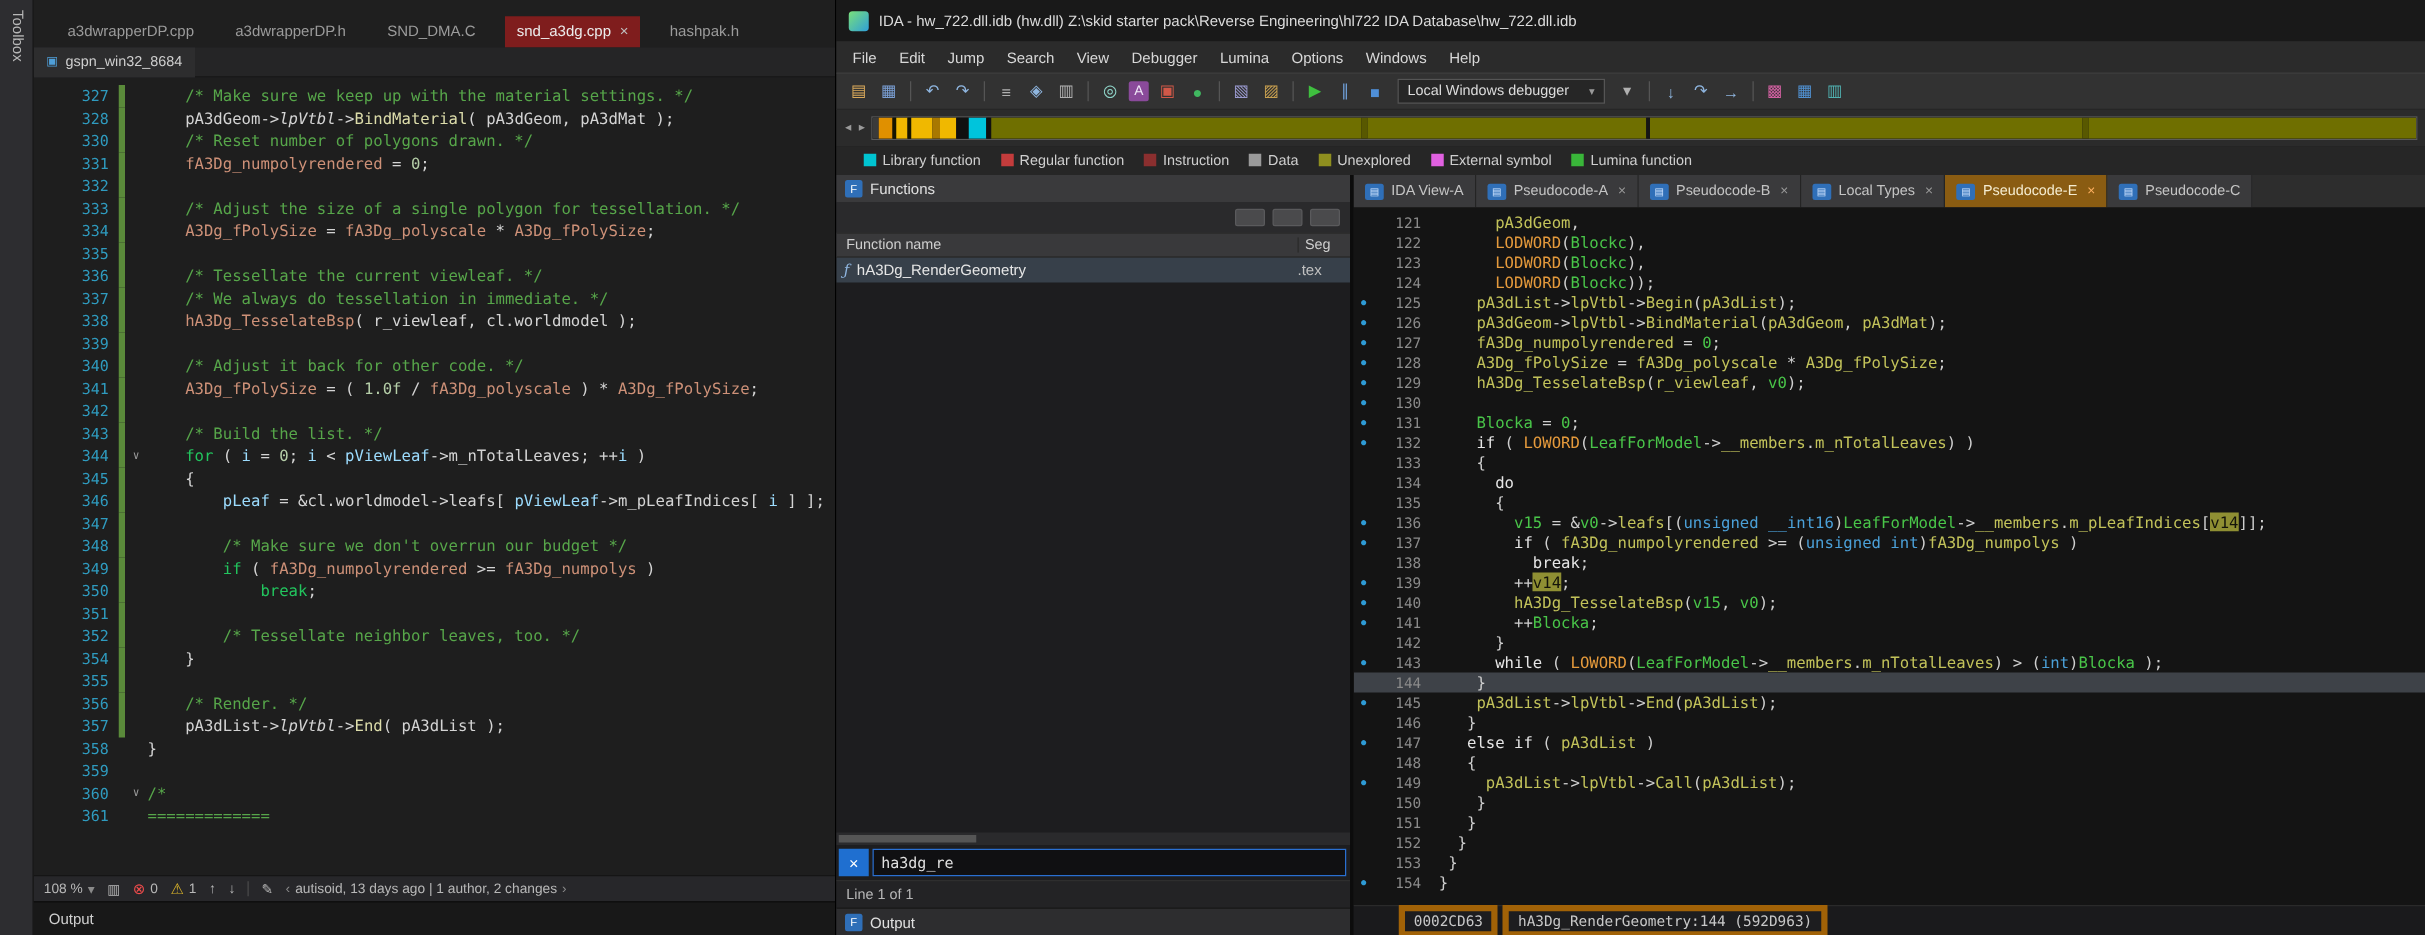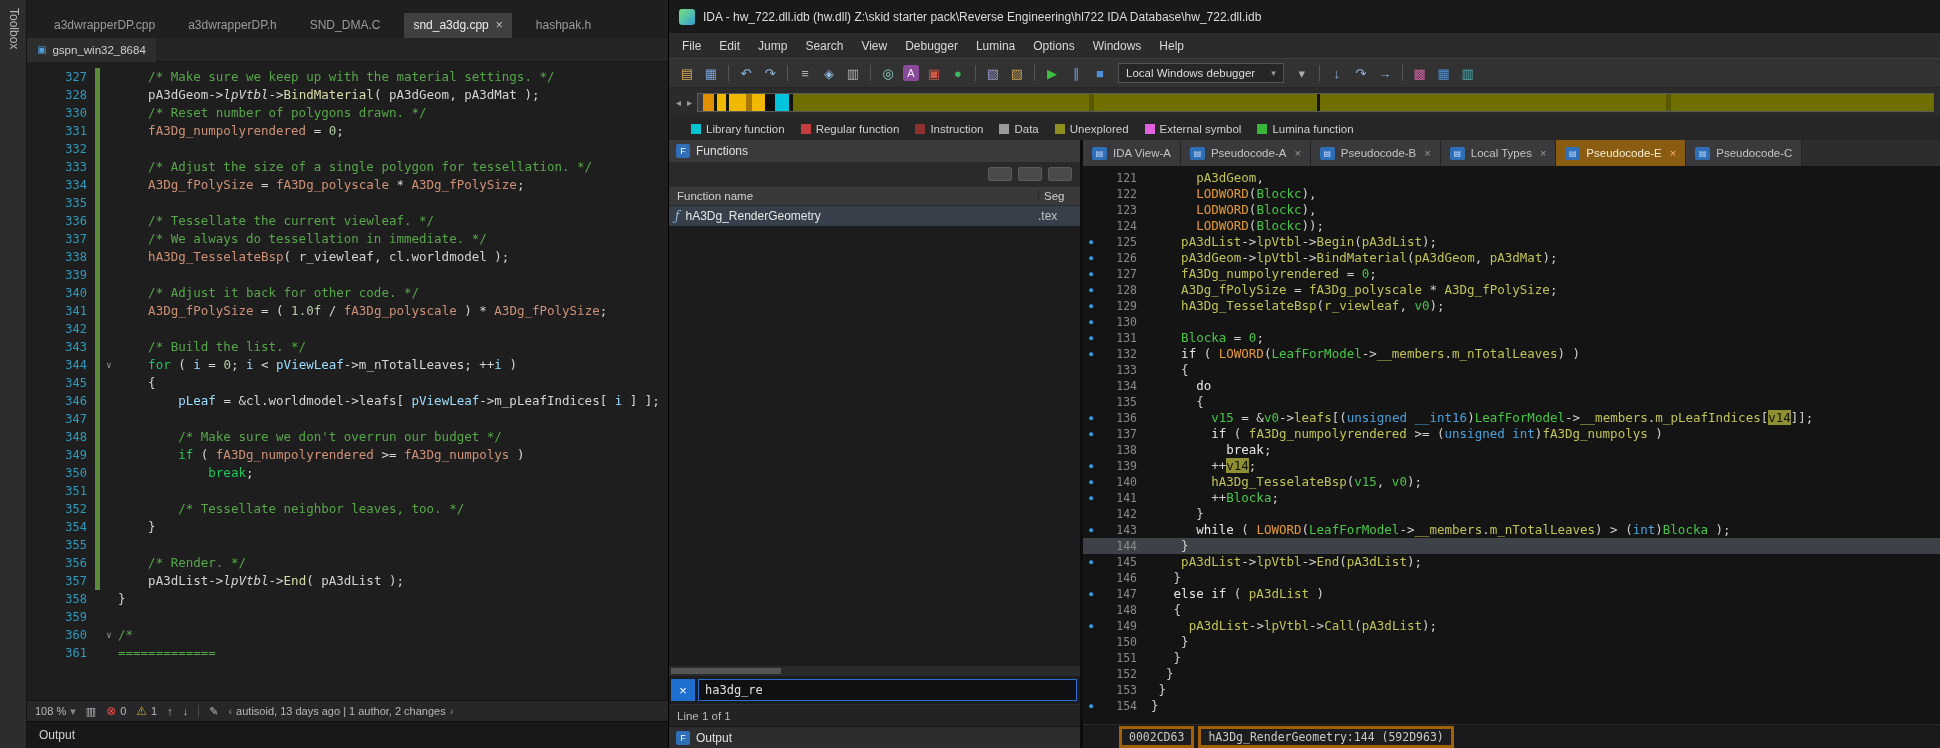--- a/index.html
+++ b/index.html
@@ -8,21 +8,21 @@
 #app{position:relative;width:1940px;height:748px;background:#1a1a1a}
 
 
 #toolbox-strip{position:absolute;left:0;top:0;width:27px;height:748px;background:#2d2d30;border-right:1px solid #151515}
 #toolbox-label{writing-mode:vertical-rl;color:#b8b8b8;font-size:12px;display:inline-block;margin:8px 0 0 7px}
 
 
 #vs{position:absolute;left:27px;top:0;width:641px;height:748px;background:#1e1e1e;display:flex;flex-direction:column;overflow:hidden}
 #vs-tabs{height:38px;background:#1f1f1f;display:flex;align-items:flex-end;padding:0 18px;flex:none}
 .vstab{height:25px;line-height:25px;padding:0 9px;margin-right:15px;font-size:12px;color:#9b9b9b;white-space:nowrap;display:flex;align-items:center;gap:7px}
-.vstab.active{background:#404040;color:#ececec}
+.vstab.active{background:#7f1d1d;color:#ececec}
 .tabx{color:#c0c0c0;font-size:12px}
 #vs-docrow{height:24px;background:#252526;display:flex;align-items:center;border-bottom:1px solid #161616;flex:none}
 .doctab{height:24px;display:flex;align-items:center;gap:6px;padding:0 10px;background:#2d2d2e;color:#cfcfcf;font-size:11.5px}
 .doctab-icon{color:#4f9fd8;font-size:10px}
 #vs-code{flex:1;padding-top:6px;overflow:hidden;font-family:"DejaVu Sans Mono",monospace;font-size:12.5px}
 .vrow{display:flex;height:18px;line-height:18px;white-space:nowrap}
 .vln{width:68px;text-align:right;color:#2f9bbf;padding-right:8px;flex:none;font-size:12px}
 .vchg{width:5px;flex:none}
 .vchg.on{background:#5a8a3a}
 .vfold{width:18px;flex:none;color:#9a9a9a;font-size:9px;text-align:center;line-height:18px}
@@ -48,21 +48,21 @@
 .tbi{font-size:13px;margin:0 3px;width:18px;text-align:center;flex:none}
 .tbi.chip{width:16px;height:16px;line-height:16px;font-size:11px;border-radius:2px}
 .tbsep{width:1px;height:16px;background:#555;margin:0 5px;flex:none}
 .tbcombo{height:20px;background:#262626;border:1px solid #555;color:#dcdcdc;font-size:11.5px;display:flex;align-items:center;padding:0 7px;gap:16px;margin:0 6px;flex:none}
 .tbcaret{color:#9a9a9a;font-size:9px}
 #ida-navrow{height:29px;background:#2b2b2b;display:flex;align-items:center;padding:0 6px;gap:4px;flex:none}
 .nav-arrow{color:#9a9a9a;font-size:10px;padding:0 1px}
 #navband{flex:1;height:19px;border:1px solid #5a5a5a;display:flex;overflow:hidden;background:#101010}
 .nbseg{height:100%;flex:none}
 #ida-legend{height:23px;background:#262626;display:flex;align-items:center;padding-left:22px;gap:16px;font-size:11.5px;color:#cfcfcf;flex:none}
-.lgitem{display:flex;align-items:center;white-space:nowrap}
+.lgitem{display:flex;white-space:nowrap}
 .lgsw{width:10px;height:10px;display:inline-block;margin-right:5px}
 #ida-main{flex:1;display:flex;min-height:0}
 
 
 #fn-panel{width:414px;flex:none;background:#1d1d1f;border-right:3px solid #0c0c0c;display:flex;flex-direction:column;min-height:0}
 .fn-title{height:22px;background:#3a3a3c;display:flex;align-items:center;gap:6px;padding:0 7px;color:#e0e0e0;font-size:12px;flex:none}
 .fn-ico{width:14px;height:14px;background:#2f6fb8;color:#fff;font-size:9px;line-height:14px;text-align:center;border-radius:2px;flex:none}
 .fn-toolbar{height:24px;background:#2a2a2c;display:flex;align-items:center;justify-content:flex-end;gap:6px;padding:0 8px;flex:none}
 .fnbtn{width:24px;height:14px;background:#4a4a4c;border-radius:2px;border:1px solid #5a5a5c}
 .fn-colhdr{height:20px;background:#39393b;border-top:1px solid #2a2a2a;border-bottom:1px solid #2a2a2a;display:flex;align-items:center;font-size:11.5px;color:#cfcfcf;flex:none}
@@ -91,21 +91,21 @@
 .pcx{color:#9a9a9a;font-size:11px;margin-left:2px}
 .pctab.active .pcx{color:#ffb060}
 #pc-code{flex:1;padding-top:4px;overflow:hidden;font-family:"DejaVu Sans Mono",monospace;font-size:12.5px;background:#141414}
 .prow{display:flex;height:16px;line-height:16px;white-space:nowrap}
 .prow.cur{background:#3e4248}
 .pdot{width:16px;flex:none;text-align:center;color:#2e9bd6;font-size:7px;line-height:16px}
 .pln{width:38px;flex:none;text-align:right;color:#8a8a8a;font-size:11.5px;margin-right:14px}
 .t-pn{color:#cfcfcf}.t-kw{color:#e6e6e6}.t-id{color:#c2c25a}.t-lv{color:#49c549}
 .t-mc{color:#e59a3c}.t-ty{color:#4ba0d8}.t-nm{color:#49c549}.t-hl{background:#8f8f33;color:#14140a}
 #pc-status{height:24px;display:flex;align-items:center;gap:4px;padding-left:36px;background:#1a1a1c;border-top:1px solid #2a2a2a;flex:none}
-.sbox{border:3px solid #a16207;background:#1d1d1f;color:#c8c8c8;font-family:"DejaVu Sans Mono",monospace;font-size:11.5px;padding:1px 7px;white-space:nowrap}
+.sbox{border:5px solid #a16207;background:#1d1d1f;color:#c8c8c8;font-family:"DejaVu Sans Mono",monospace;font-size:11.5px;padding:1px 7px;white-space:nowrap}
 </style>
 </head>
 <body>
 
 <div id="app">
 
   <div id="toolbox-strip">
     <span id="toolbox-label">Toolbox</span>
   </div>
 

